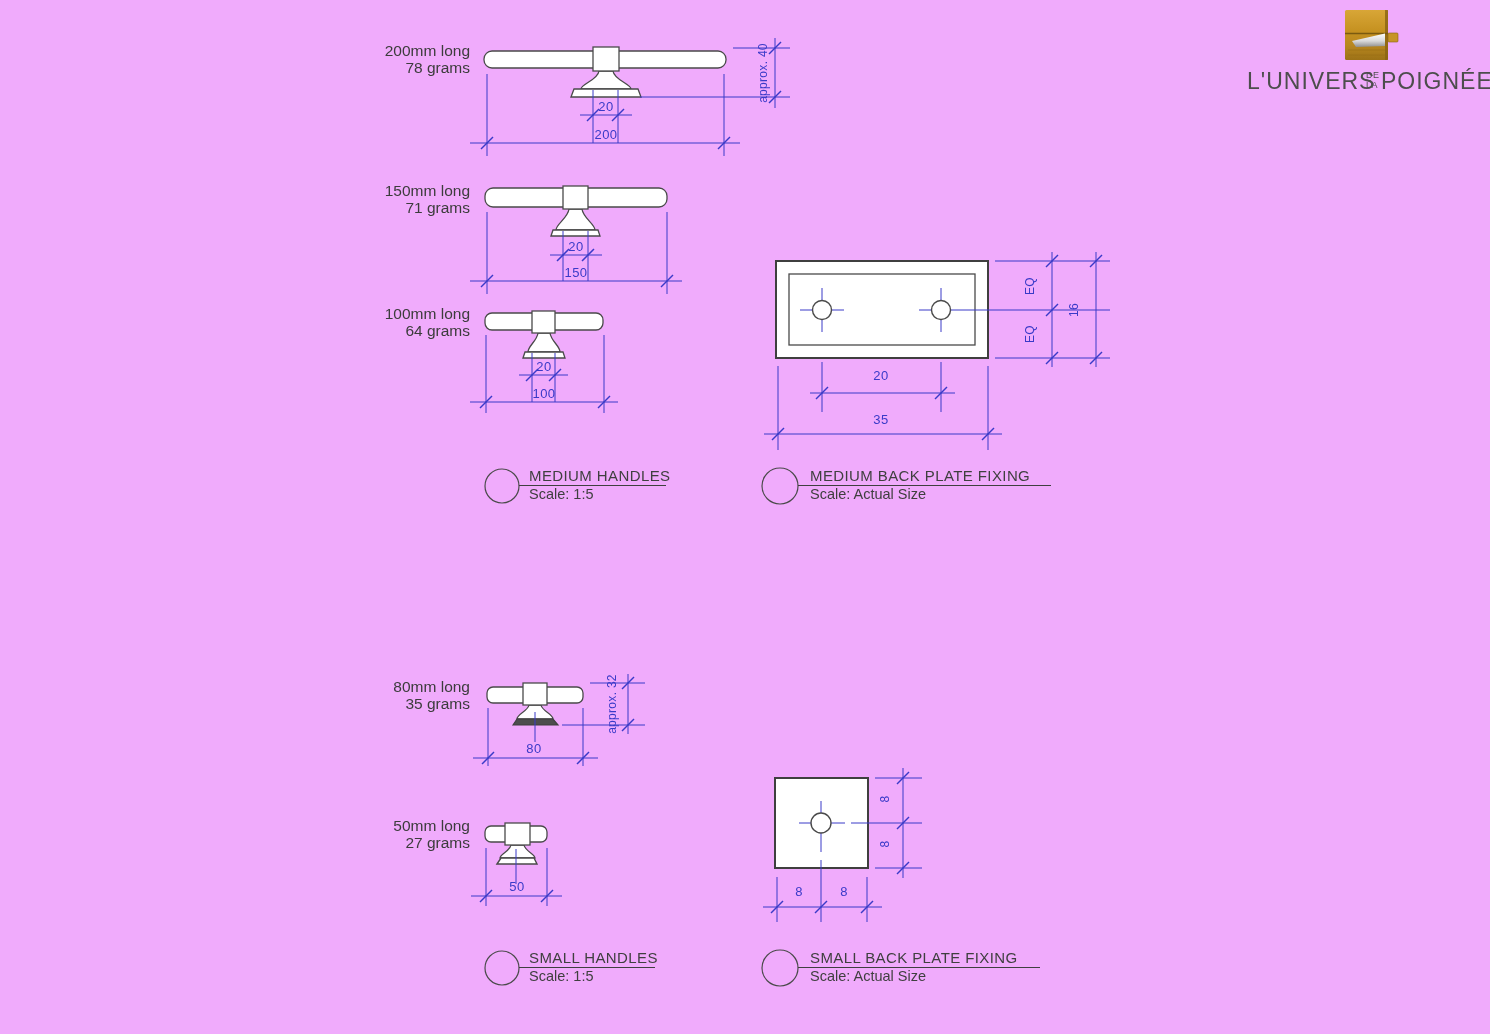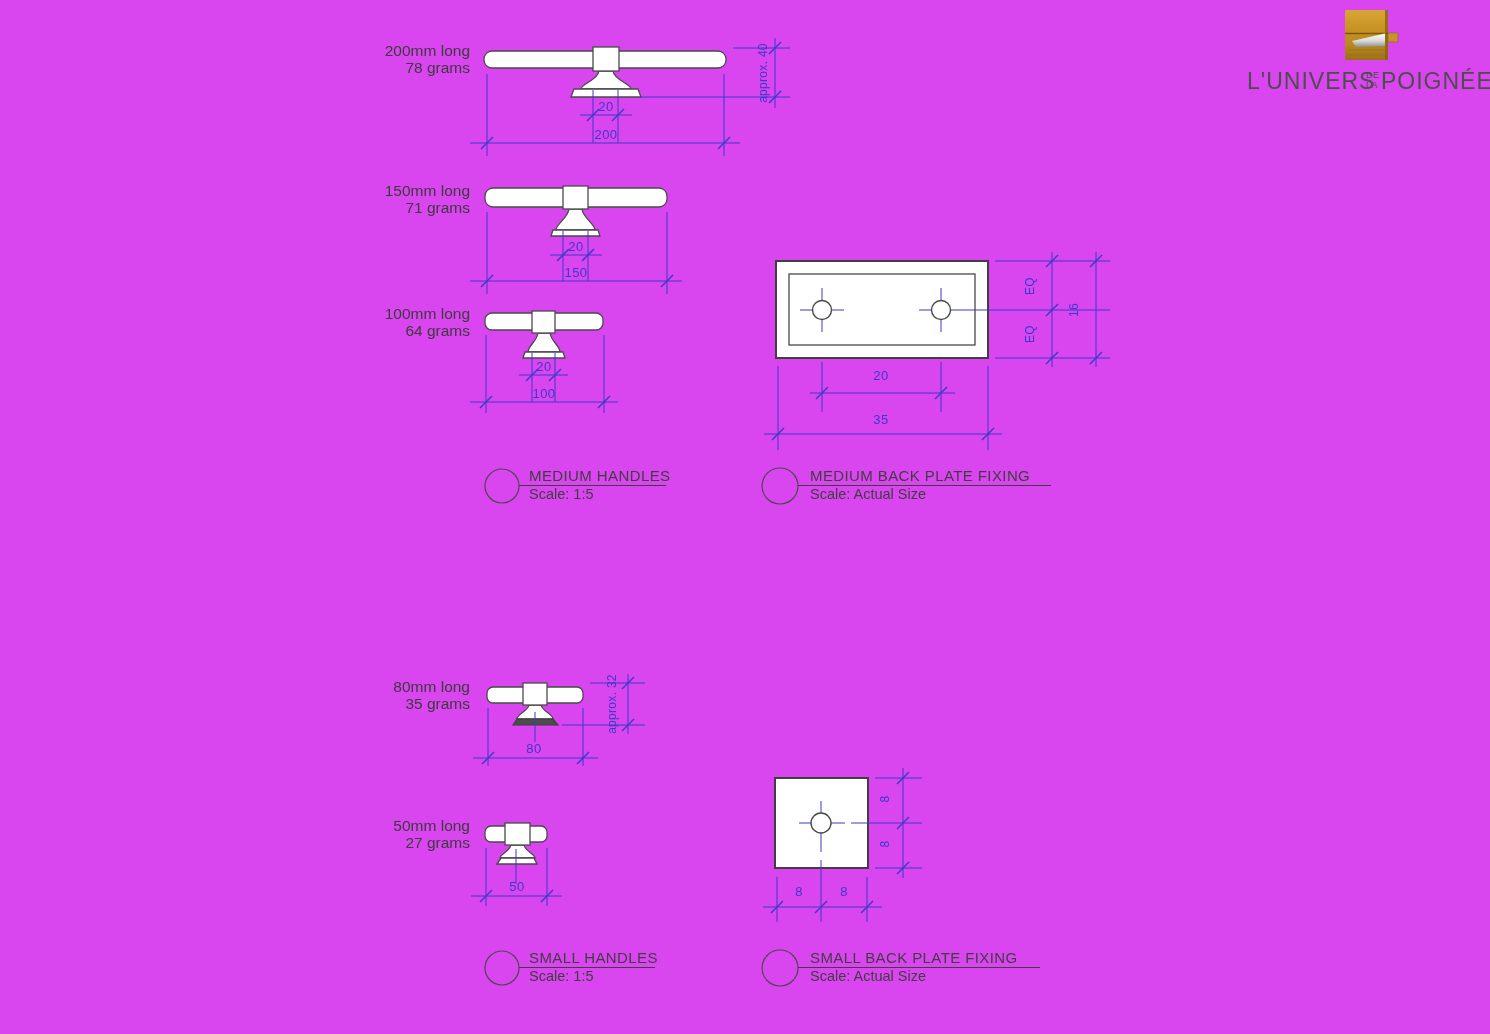--- a/index.html
+++ b/index.html
@@ -1,16 +1,16 @@
 <!DOCTYPE html>
 <html><head>
 <meta charset="utf-8">
 <style>
   html,body{margin:0;padding:0;background:#ffffff;}
-  .sheet{position:relative;width:1490px;height:1034px;background:#d946ef;overflow:hidden;
+  .sheet{position:relative;width:1490px;height:1034px;background:#f0abfc;overflow:hidden;
          font-family:"Liberation Sans", sans-serif;}
   svg{display:block;}
   
   .draw{stroke:#4a4a4a;stroke-width:1.3;fill:#ffffff;}
   .draw-thick{stroke:#3f3f3f;stroke-width:2;fill:#ffffff;}
   .draw-mid{stroke:#4a4a4a;stroke-width:1.4;fill:#ffffff;}
   .draw-fill{stroke:#3f3f3f;stroke-width:1.2;fill:#4d4d4d;}
   
   .dim line, .dim path{stroke:#3a3ac8;stroke-width:1;fill:none;}
   .dim use{stroke:#3a3ac8;stroke-width:1.5;}

